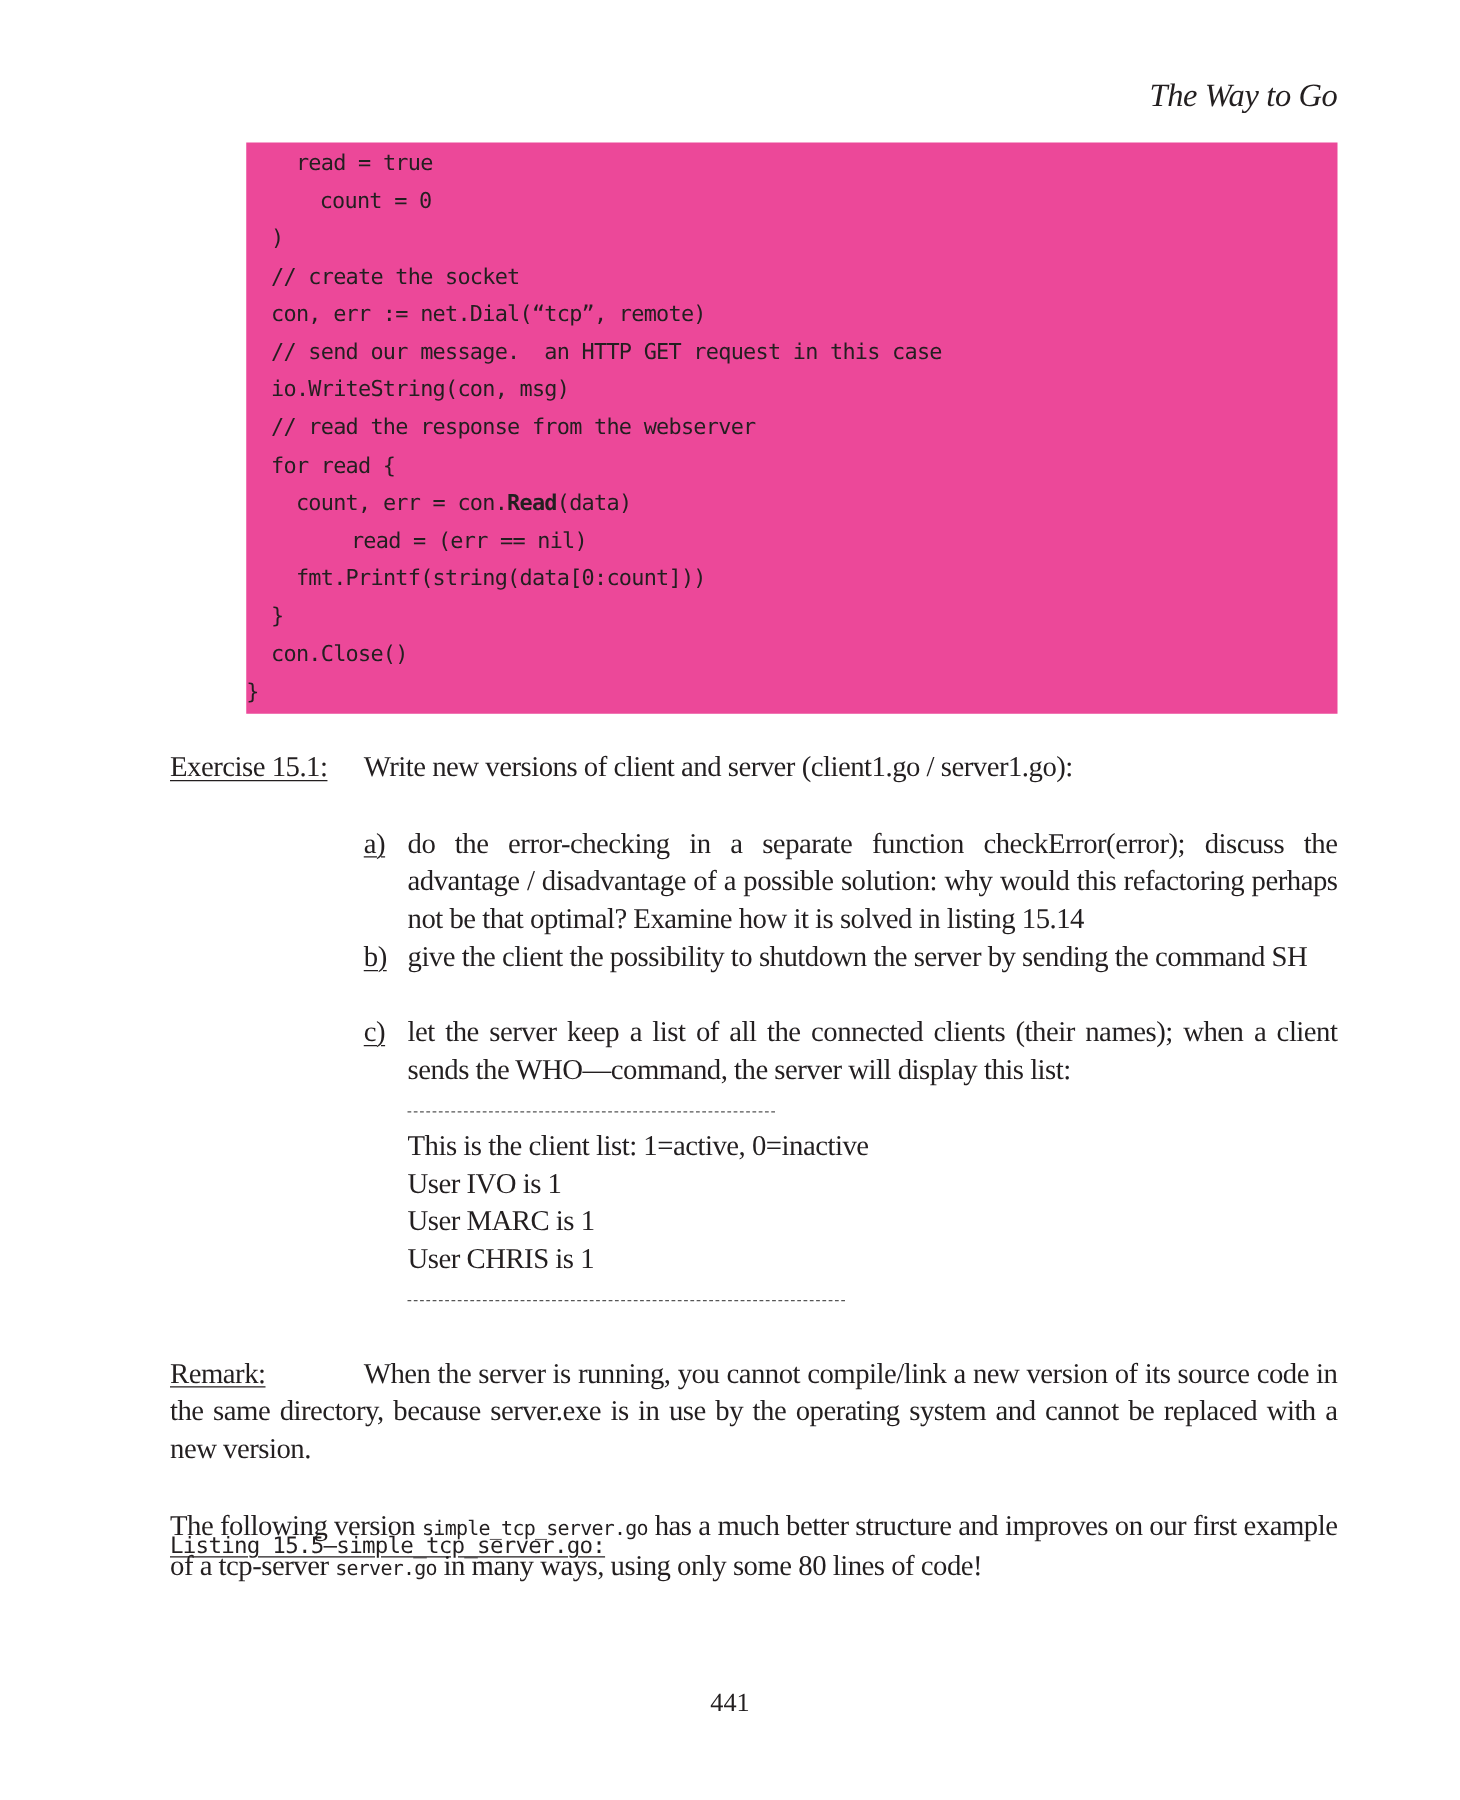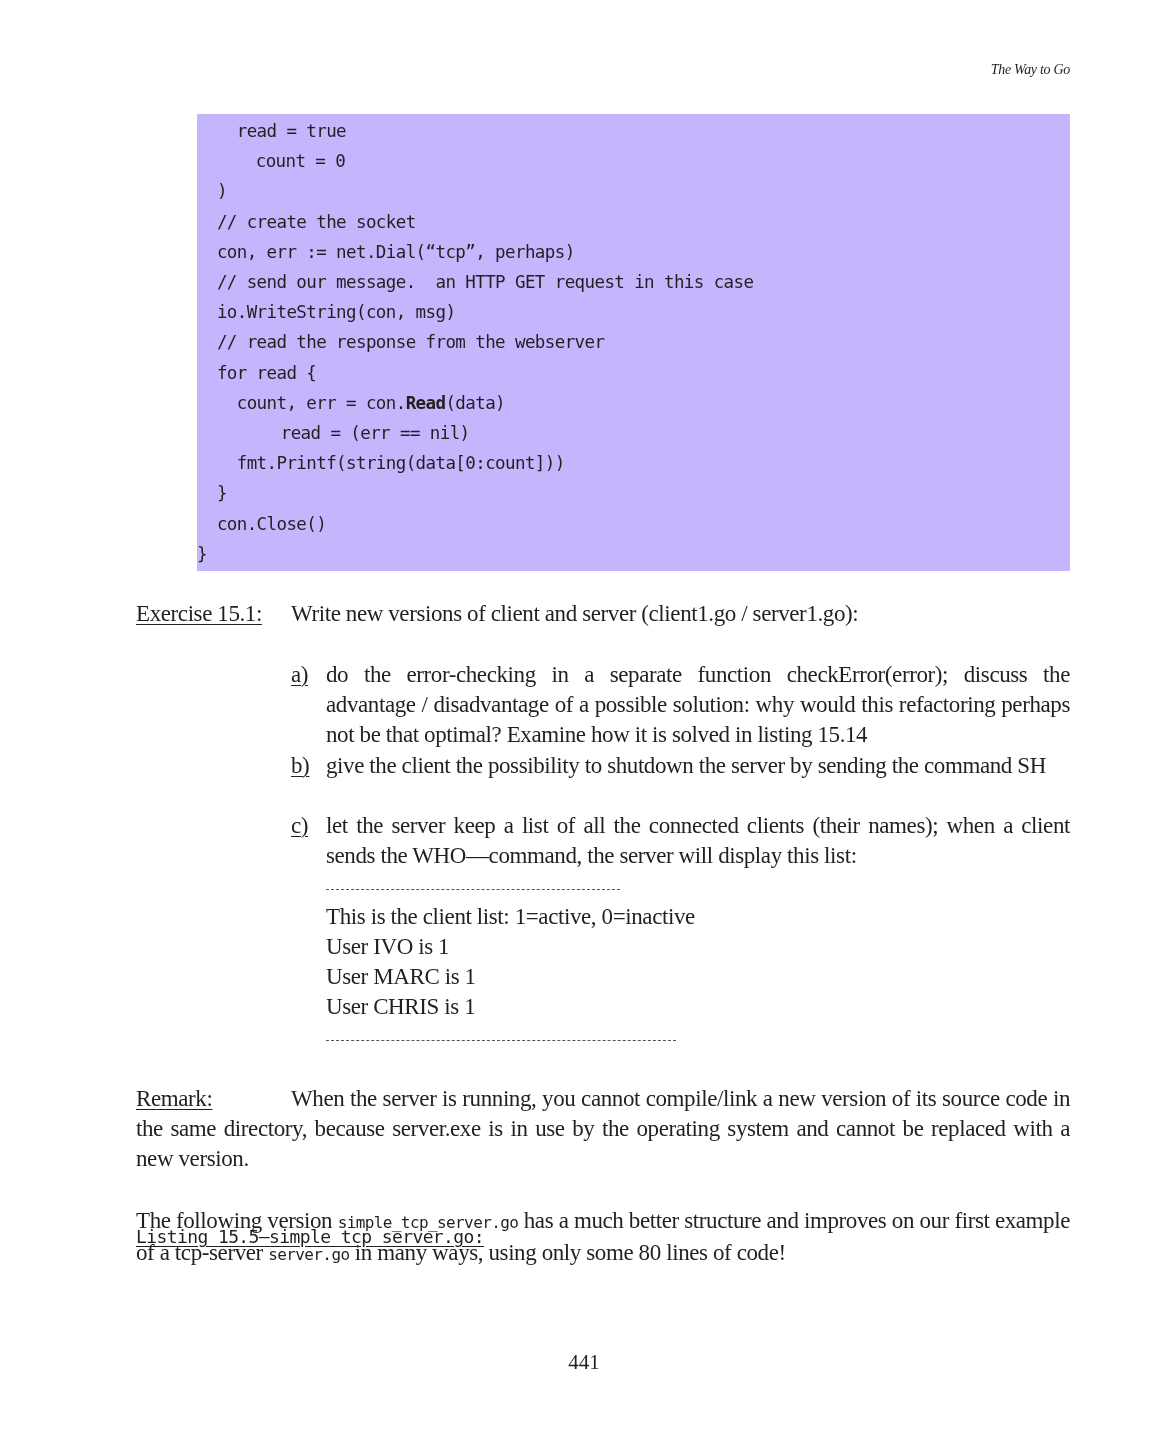--- a/index.html
+++ b/index.html
@@ -1,19 +1,19 @@
 <!DOCTYPE html>
 <html><head>
 <meta charset="utf-8">
 <style>
   html, body { margin: 0; padding: 0; background: #ffffff; }
   body { width: 1168px; height: 1440px; position: relative; overflow: hidden;
          font-family: "Liberation Serif", "DejaVu Serif", serif; color: #231f20; }
-  .header { position: absolute; right: 98px; top: 62px; font-style: italic; font-size: 14px; letter-spacing: -0.3px; }
-  .code-block { position: absolute; left: 197px; top: 114px; width: 873px; height: 457px; background: #c4b5fd; }
+  .header { position: absolute; right: 98px; top: 62px; font-style: italic; font-size: 26px; letter-spacing: -0.3px; }
+  .code-block { position: absolute; left: 197px; top: 114px; width: 873px; height: 457px; background: #ec4899; }
   .code-line { position: absolute; font-family: "DejaVu Sans Mono", "Liberation Mono", monospace; font-size: 17.5px;
                white-space: pre; color: #231f20; letter-spacing: -0.6px; line-height: 22px; }
   .code-line b { font-weight: bold; }
   .prose { position: absolute; font-size: 23px; line-height: 30px; letter-spacing: -0.4px; }
   .u { text-decoration: underline; text-underline-offset: 3px; text-decoration-thickness: 1px; }
   .justify { text-align: justify; text-align-last: left; }
   .mono { font-family: "DejaVu Sans Mono", "Liberation Mono", monospace; font-size: 16px; letter-spacing: -0.6px; }
   .dashes { position: absolute; left: 326px; height: 0; border-top: 1.5px dashed #555; }
   .page-number { position: absolute; left: 0; width: 1168px; text-align: center; top: 1350px; font-size: 21px; font-family: Liberation Serif, serif; }
   .listing { position: absolute; left: 136px; top: 1226px; font-family: "DejaVu Sans Mono", "Liberation Mono", monospace;
@@ -22,21 +22,21 @@
 </head>
 <body>
 
 <div class="header">The Way to Go</div>
 
 <div class="code-block" id="code-block">
     <div class="code-line" style="top: 6px; left: 0px;"><span>    </span><span>read = true</span></div>
     <div class="code-line" style="top: 36.2px; left: 0px; margin-left: 19px;"><span>    </span><span>count = 0</span></div>
     <div class="code-line" style="top: 66.4px; left: 0px;"><span>  </span><span>)</span></div>
     <div class="code-line" style="top: 96.6px; left: 0px;"><span>  </span><span>// create the socket</span></div>
-    <div class="code-line" style="top: 126.8px; left: 0px;"><span>  </span><span>con, err := net.Dial(“tcp”, perhaps)</span></div>
+    <div class="code-line" style="top: 126.8px; left: 0px;"><span>  </span><span>con, err := net.Dial(“tcp”, remote)</span></div>
     <div class="code-line" style="top: 157px; left: 0px;"><span>  </span><span>// send our message.  an HTTP GET request in this case</span></div>
     <div class="code-line" style="top: 187.2px; left: 0px;"><span>  </span><span>io.WriteString(con, msg)</span></div>
     <div class="code-line" style="top: 217.4px; left: 0px;"><span>  </span><span>// read the response from the webserver</span></div>
     <div class="code-line" style="top: 247.6px; left: 0px;"><span>  </span><span>for read {</span></div>
     <div class="code-line" style="top: 277.8px; left: 0px;"><span>    </span><span>count, err = con.</span><b>Read</b><span>(data)</span></div>
     <div class="code-line" style="top: 308px; left: 0px; padding-left: 44px;"><span>    </span><span>read = (err == nil)</span></div>
     <div class="code-line" style="top: 338.2px; left: 0px;"><span>    </span><span>fmt.Printf(string(data[0:count]))</span></div>
     <div class="code-line" style="top: 368.4px; left: 0px;"><span>  </span><span>}</span></div>
     <div class="code-line" style="top: 398.6px; left: 0px;"><span>  </span><span>con.Close()</span></div>
     <div class="code-line" style="top: 428.8px; left: 0px;"><span></span><span>}</span></div>

